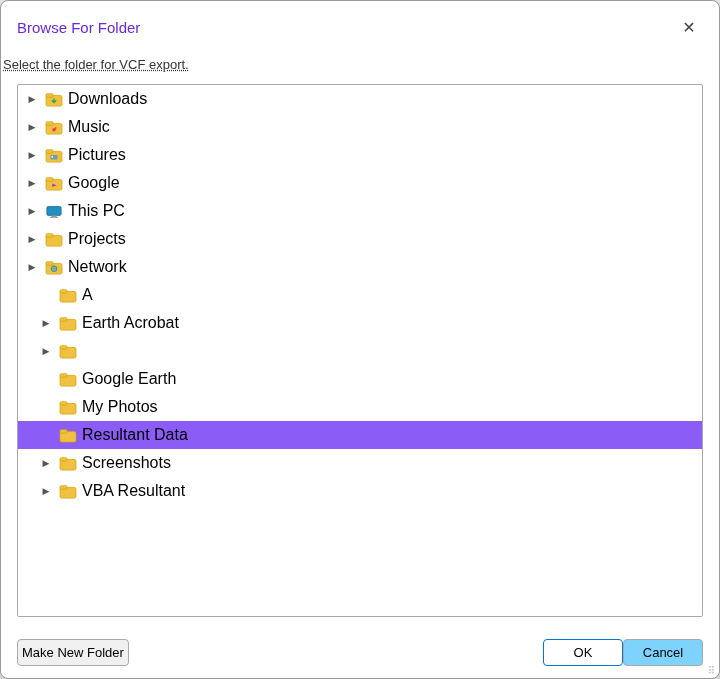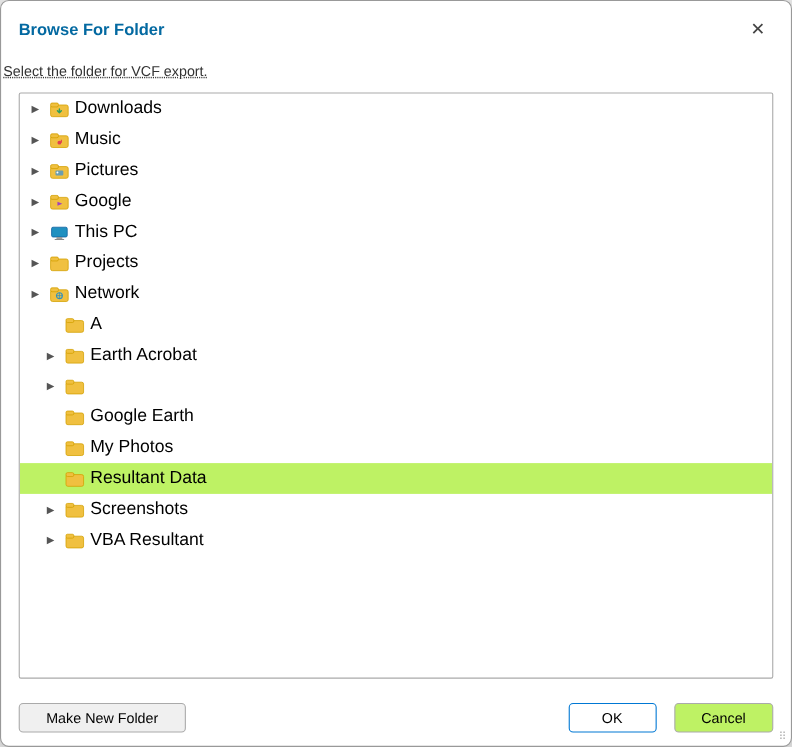--- a/index.html
+++ b/index.html
@@ -25,22 +25,22 @@
     }
     .title-bar {
       display: flex;
       align-items: center;
       justify-content: space-between;
       padding: 12px 16px 10px 16px;
       border-bottom: none;
     }
     .title-bar-text {
       font-size: 15px;
-      font-weight: 700;
-      color: #0369a1;
+      font-weight: 400;
+      color: #6d28d9;
     }
     .close-btn {
       width: 28px;
       height: 28px;
       border: none;
       background: transparent;
       cursor: pointer;
       border-radius: 4px;
       display: flex;
       align-items: center;
@@ -71,21 +71,21 @@
     }
     .folder-item {
       display: flex;
       align-items: center;
       padding: 4px 6px;
       cursor: pointer;
       user-select: none;
       white-space: nowrap;
     }
     .folder-item.selected {
-      background: #bef264;
+      background: #8b5cf6;
     }
     .expand-arrow {
       width: 16px;
       height: 16px;
       display: inline-flex;
       align-items: center;
       justify-content: center;
       font-size: 9px;
       color: #555;
       flex-shrink: 0;
@@ -111,44 +111,44 @@
     .scrollable::-webkit-scrollbar-thumb { background: #c0c0c0; border: 3px solid #f0f0f0; border-radius: 7px; }
 
     .footer {
       display: flex;
       align-items: center;
       justify-content: space-between;
       padding: 12px 16px;
       margin-top: 10px;
     }
     .btn {
-      padding: 5px 24px;
+      padding: 5px 4px;
       border: 1px solid #aaa;
       background: #f0f0f0;
       border-radius: 4px;
       cursor: pointer;
       font-size: 13px;
       color: #000;
       min-width: 90px;
       text-align: center;
     }
     .btn-ok {
       background: #fff;
       border: 1.5px solid #0078d4;
       color: #000;
       min-width: 80px;
     }
     .btn-cancel {
-      background: #bef264;
+      background: #7dd3fc;
       border: 1px solid #aaa;
       min-width: 80px;
     }
     .footer-right {
       display: flex;
-      gap: 16px;
+      gap: 0;
     }
 
     
     .folder-svg {
       width: 18px;
       height: 16px;
     }
     .resize-grip {
       position: absolute;
       bottom: 2px;

